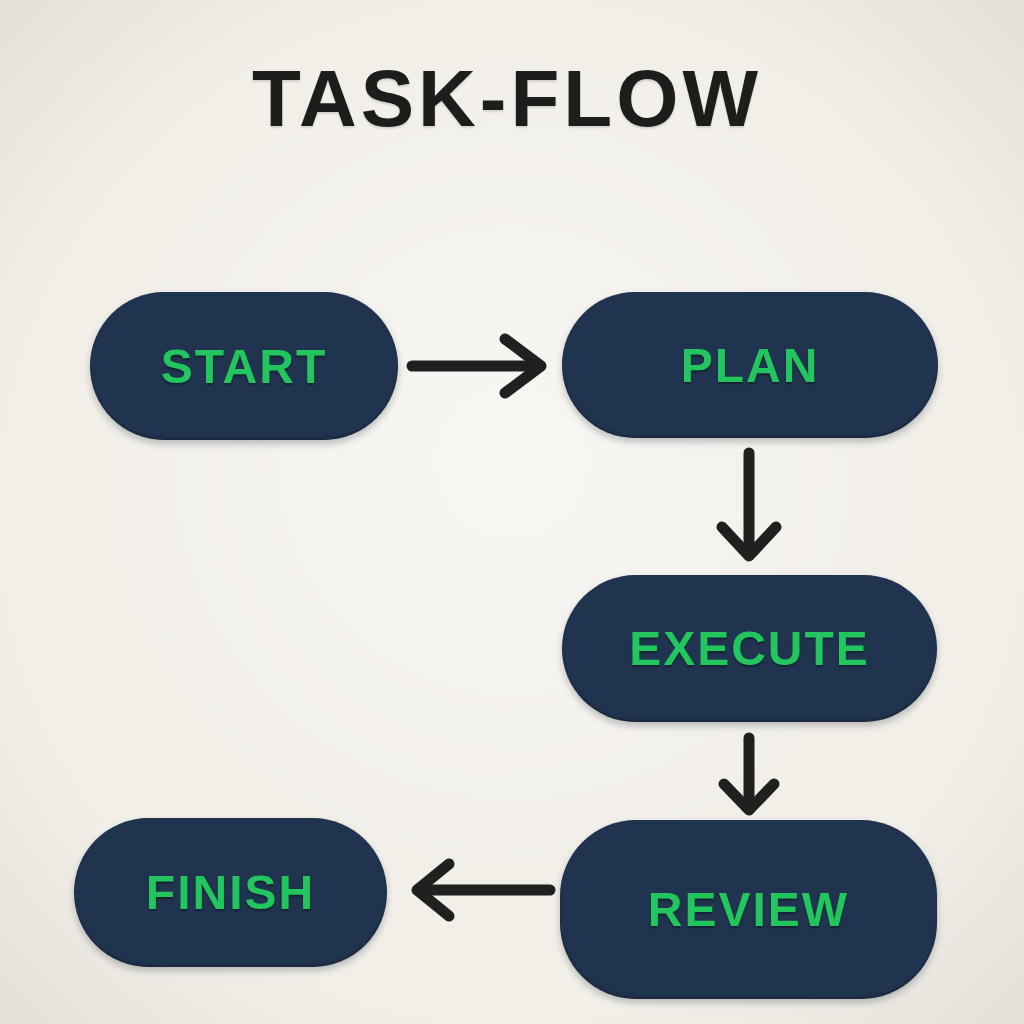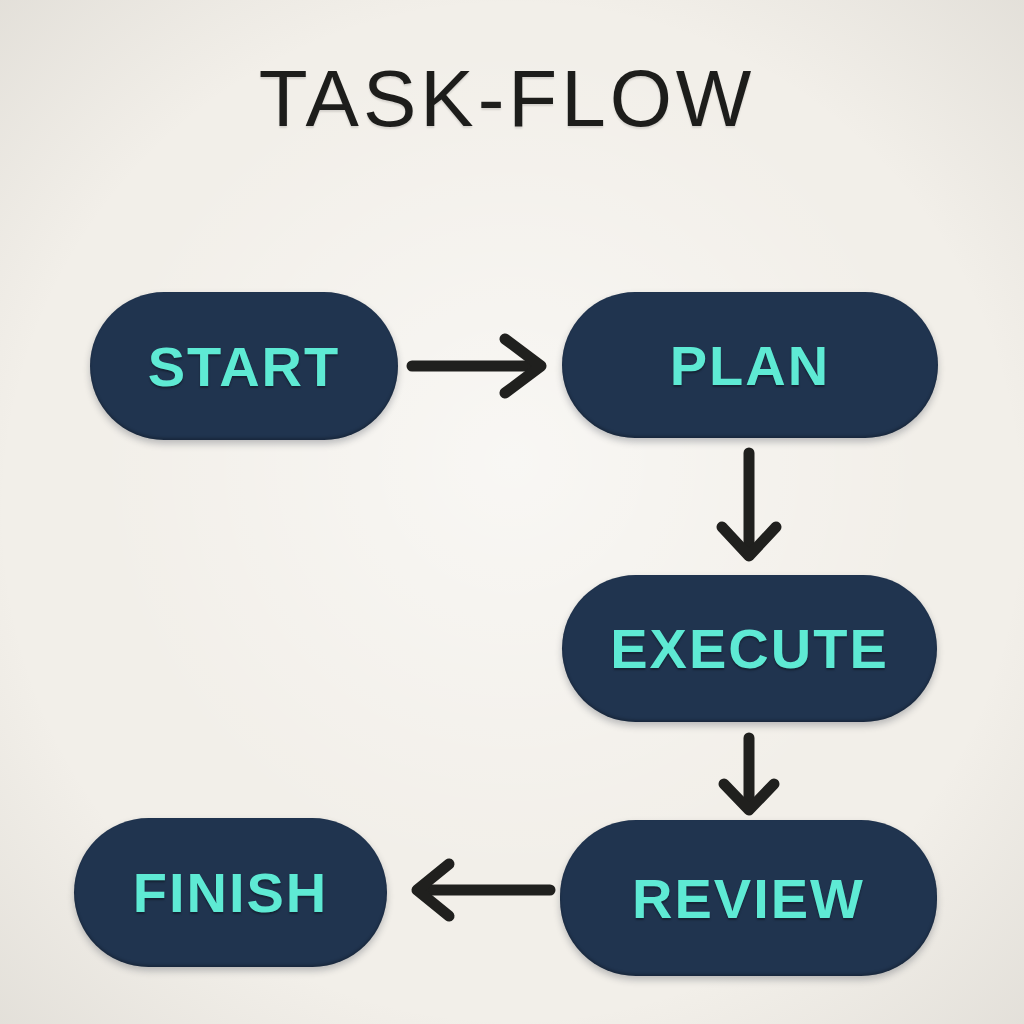--- a/index.html
+++ b/index.html
@@ -16,45 +16,45 @@
       radial-gradient(circle at 50% 45%, rgba(255,255,255,0.5) 0%, rgba(255,255,255,0) 55%),
       radial-gradient(circle at 50% 50%, rgba(0,0,0,0) 70%, rgba(120,115,105,0.12) 100%),
       #f2efe9;
   }
   .title {
     position: absolute;
     top: 58px;
     left: 0;
     width: 1014px;
     text-align: center;
-    font-weight: normal;
+    font-weight: bold;
     font-size: 80px;
     line-height: 81px;
     letter-spacing: 4px;
     color: #1d1d1b;
     text-shadow: 0 2px 2px rgba(0,0,0,0.12);
   }
   .node {
     position: absolute;
     display: flex;
     align-items: center;
     justify-content: center;
     background: #20344f;
     border-radius: 76px;
-    color: #5eead4;
+    color: #22c55e;
     font-weight: bold;
-    font-size: 56px;
+    font-size: 48px;
     letter-spacing: 2px;
     box-shadow: 0 4px 7px rgba(40,45,60,0.28), inset 0 -2px 3px rgba(0,0,0,0.25);
     text-shadow: 0 2px 2px rgba(0,0,0,0.35);
   }
   .node-start   { left: 90px;  top: 292px; width: 308px; height: 148px; }
   .node-plan    { left: 562px; top: 292px; width: 376px; height: 146px; }
   .node-execute { left: 562px; top: 575px; width: 375px; height: 147px; }
-  .node-review  { left: 560px; top: 820px; width: 377px; height: 156px; }
+  .node-review  { left: 560px; top: 820px; width: 377px; height: 179px; }
   .node-finish  { left: 74px;  top: 818px; width: 313px; height: 149px; }
   .arrow-layer {
     position: absolute;
     left: 0;
     top: 0;
     width: 1024px;
     height: 1024px;
     pointer-events: none;
   }
   .arrow-layer path {

